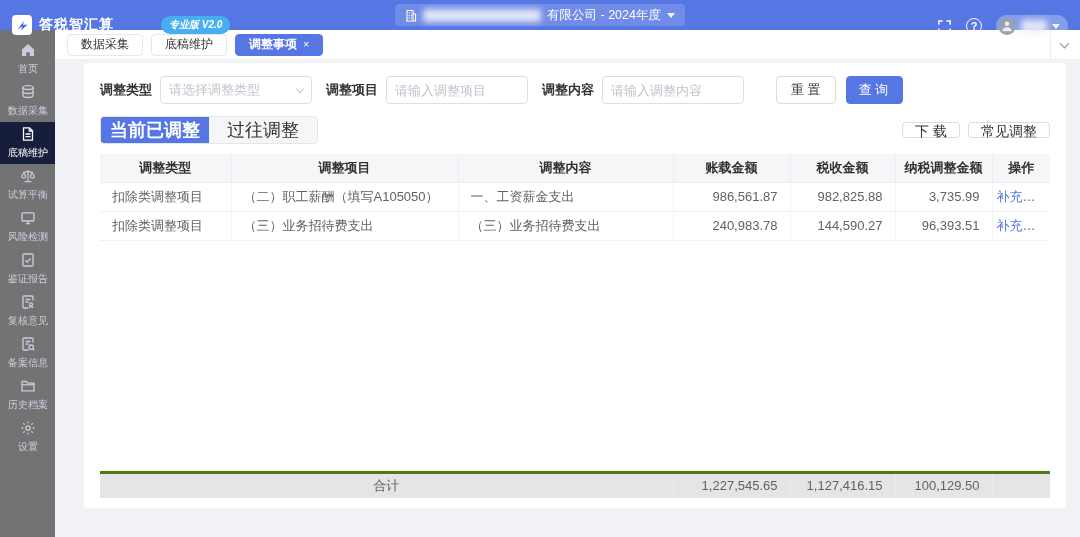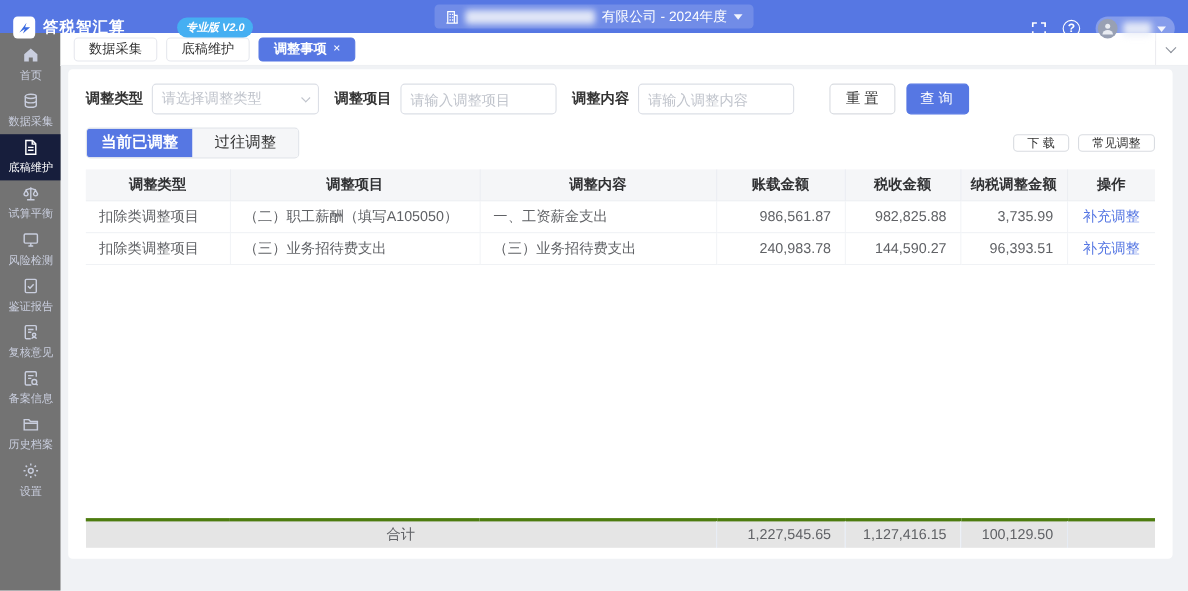--- a/index.html
+++ b/index.html
@@ -29,38 +29,38 @@
 
   
   .tabbar { height:30px; background:#fff; display:flex; align-items:center; gap:8px; padding:0 8px 0 12px; border-bottom:1px solid #eef0f3; }
   .tab-chip { height:22px; display:flex; align-items:center; gap:6px; padding:0 13px; font-size:12px; color:#333; background:#fff; border:1px solid #e6e8ee; border-radius:4px; cursor:pointer; }
   .tab-chip.active { background:#5677e3; border-color:#5677e3; color:#fff; font-weight:bold; }
   .tab-close { font-size:11px; font-weight:normal; line-height:1; }
   .tab-more { margin-left:auto; display:flex; align-items:center; align-self:stretch; border-left:1px solid #ececf0; padding-left:10px; padding-right:4px; cursor:pointer; }
   .chev { width:7px; height:7px; border-right:1.6px solid #8a8f99; border-bottom:1.6px solid #8a8f99; transform:rotate(45deg); margin-top:-3px; }
 
   
-  .card { background:#fff; border-radius:4px; margin:3px 14px 0 7px; height:445px; padding:13px 16px 10px; display:flex; flex-direction:column; }
+  .card { background:#fff; border-radius:4px; margin:3px 14px 0 29px; height:445px; padding:13px 16px 10px; display:flex; flex-direction:column; }
 
   .filter-row { display:flex; align-items:center; font-size:13px; color:#333; }
   .f-label { font-weight:bold; margin-right:8px; white-space:nowrap; }
   .f-select { width:152px; height:28px; border:1px solid #dcdfe6; border-radius:4px; display:flex; align-items:center; padding:0 8px; color:#c0c4cc; cursor:pointer; margin-right:14px; }
   .f-select .chev { margin-left:auto; margin-top:-2px; width:6px; height:6px; border-color:#c0c4cc; }
   .f-input { width:142px; height:28px; border:1px solid #dcdfe6; border-radius:4px; padding:0 8px; font-size:13px; color:#333; outline:none; margin-right:14px; font-family:inherit; }
   .f-input::placeholder { color:#c0c4cc; }
   .btn { height:28px; border-radius:4px; border:1px solid #d9dce1; background:#fff; color:#333; font-size:13px; padding:0 14px; cursor:pointer; font-family:inherit; }
   .btn.primary { background:#5677e3; border-color:#5677e3; color:#fff;padding-left:12px; }
   .btn-reset { margin-left:18px; margin-right:10px; }
 
   .toolbar-row { display:flex; align-items:center; margin-top:12px; }
   .segmented { display:flex; border:1px solid #e2e5ea; border-radius:4px; overflow:hidden; }
-  .seg { width:96px; height:26px; display:flex; align-items:center; justify-content:center; font-size:14px; background:#f5f6f8; color:#333; cursor:pointer; }
+  .seg { width:108px; height:26px; display:flex; align-items:center; justify-content:center; font-size:18px; background:#f5f6f8; color:#333; cursor:pointer; }
   .seg.active { background:#5677e3; color:#fff; font-weight:bold; }
   .toolbar-right { margin-left:auto; display:flex; gap:8px; }
-  .btn.small { height:16px; font-size:11px; padding:0 12px; }
+  .btn.small { height:16px; font-size:14px; padding:0 12px; }
 
   
   .table-area { margin-top:10px; flex:1; display:flex; flex-direction:column; min-height:0; }
   table { width:100%; border-collapse:collapse; table-layout:fixed; font-size:13px; }
   th { background:#f5f6f8; color:#303133; font-weight:bold; height:28px; border-right:1px solid #eceef2; border-bottom:1px solid #eceef2; text-align:center; }
   th:last-child { border-right:none; }
   td { height:29px; color:#606266; border-right:1px solid #f2f4f7; border-bottom:1px solid #f0f2f5; padding:0 12px; overflow:hidden; white-space:nowrap; text-overflow:ellipsis; }
   td:last-child { border-right:none; }
   td.num { text-align:right; }
   td.ctr { text-align:center; padding:0 4px; }

